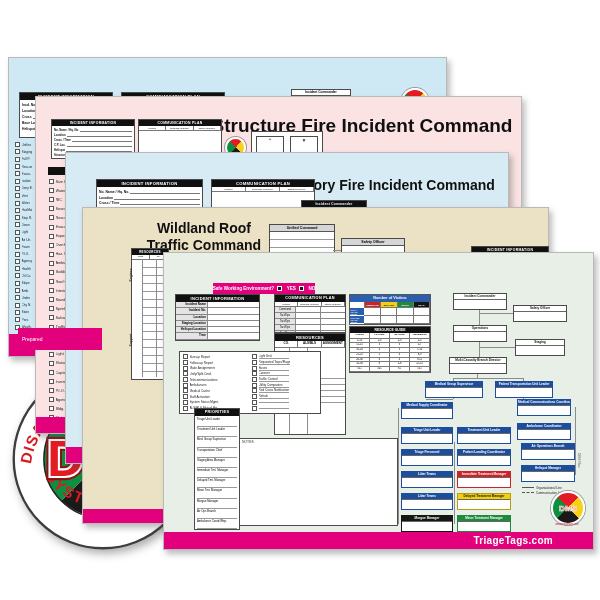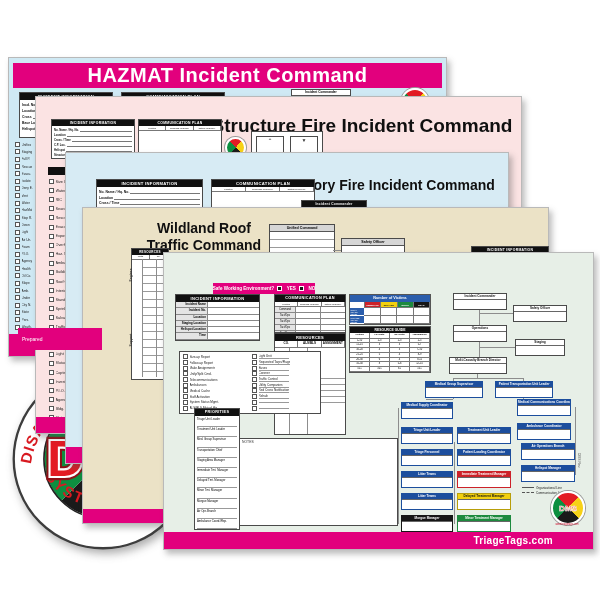--- a/index.html
+++ b/index.html
@@ -54,23 +54,20 @@
   .legend-lbl{font-size:3px;color:#222;white-space:nowrap;}
 
   #dms-logo{position:absolute;left:10px;top:366px;width:186px;height:186px;filter:drop-shadow(3px 4px 5px rgba(40,40,40,.4));}
 </style>
 </head>
 <body>
 
 <div id="stage">
 
   <section class="sheet" id="sheet-hazmat" style="left:8px;top:57px;width:437px;height:298px;background:#cfe9f4;z-index:10;">
-    <div class="abs" style="left:4px;top:5px;right:4px;height:25px;background:#e2007d;display:flex;align-items:center;justify-content:center;">
-      <span style="color:#fff;font-weight:bold;font-size:20px;letter-spacing:.5px;white-space:nowrap;">HAZMAT Incident Command</span>
-    </div>
 
     <div class="wbox" style="left:10px;top:34px;width:92px;height:44px;">
       <div class="bhdr" style="height:7px;line-height:7px;font-size:4.2px;">INCIDENT INFORMATION</div>
       <div style="padding:1px 2px;">
 
           <div class="frow">
             <span class="flbl">Incd. No.</span>
             <span class="fline"></span>
           </div>
 

